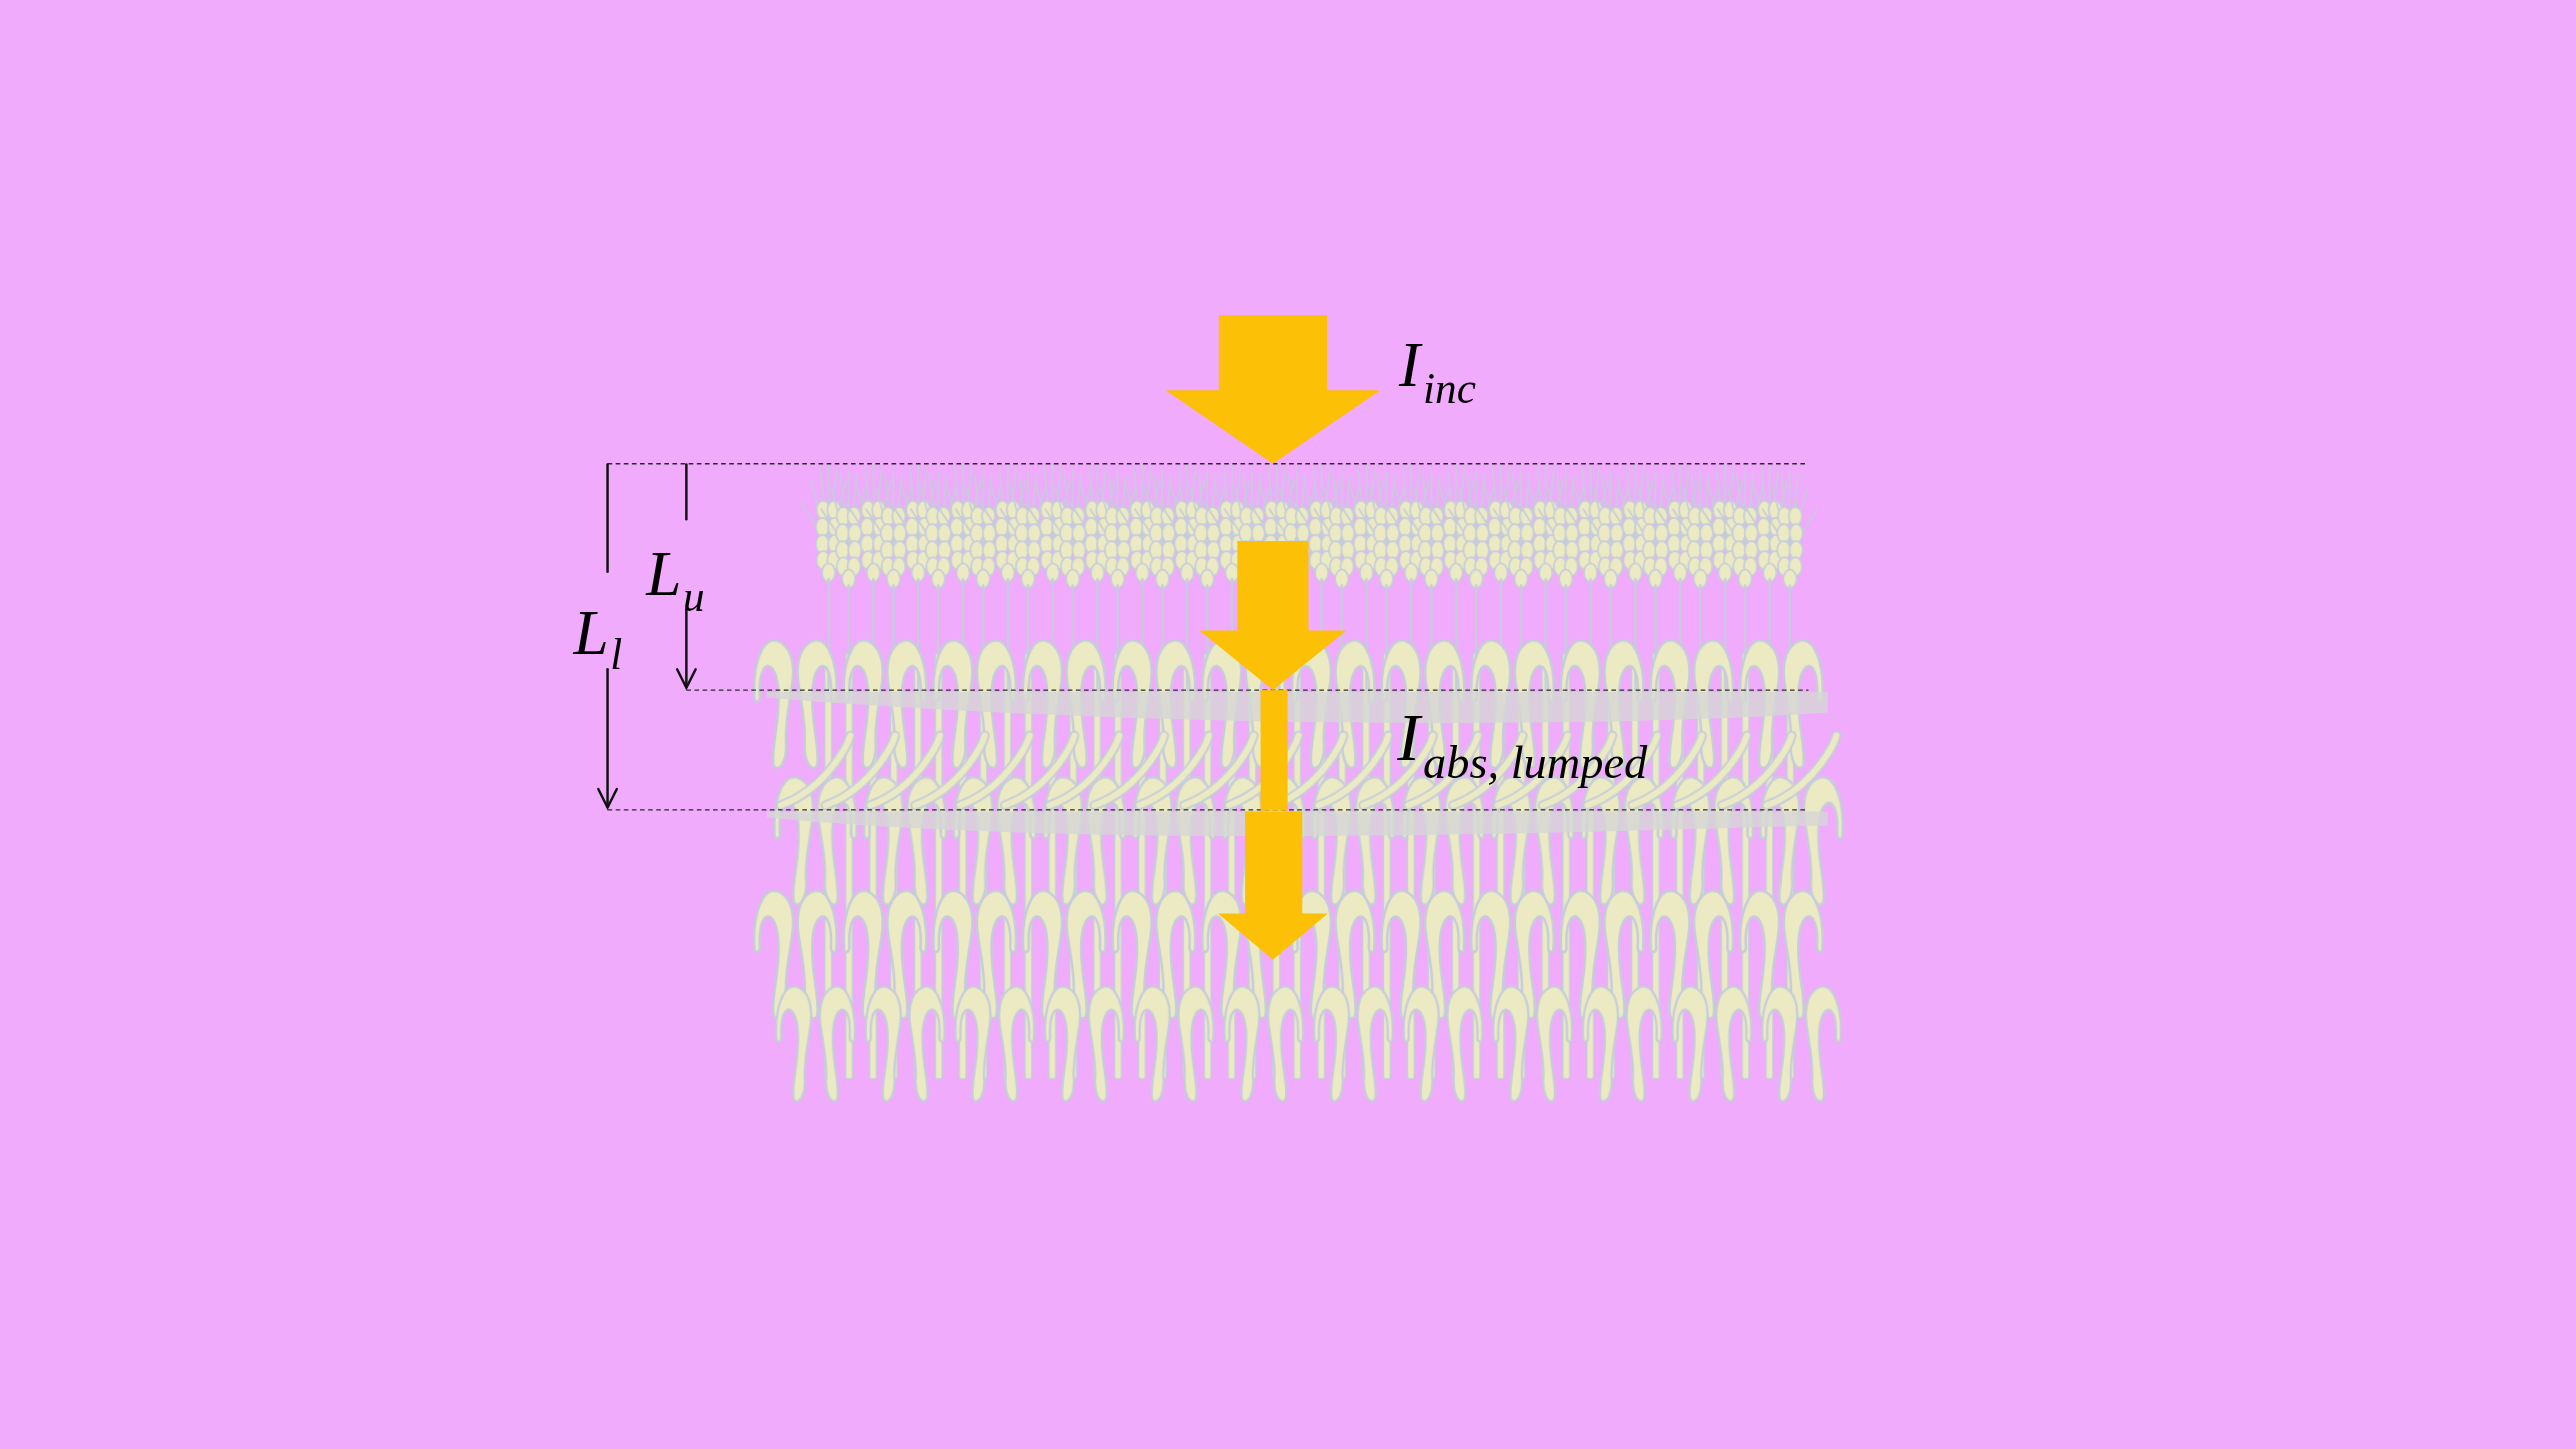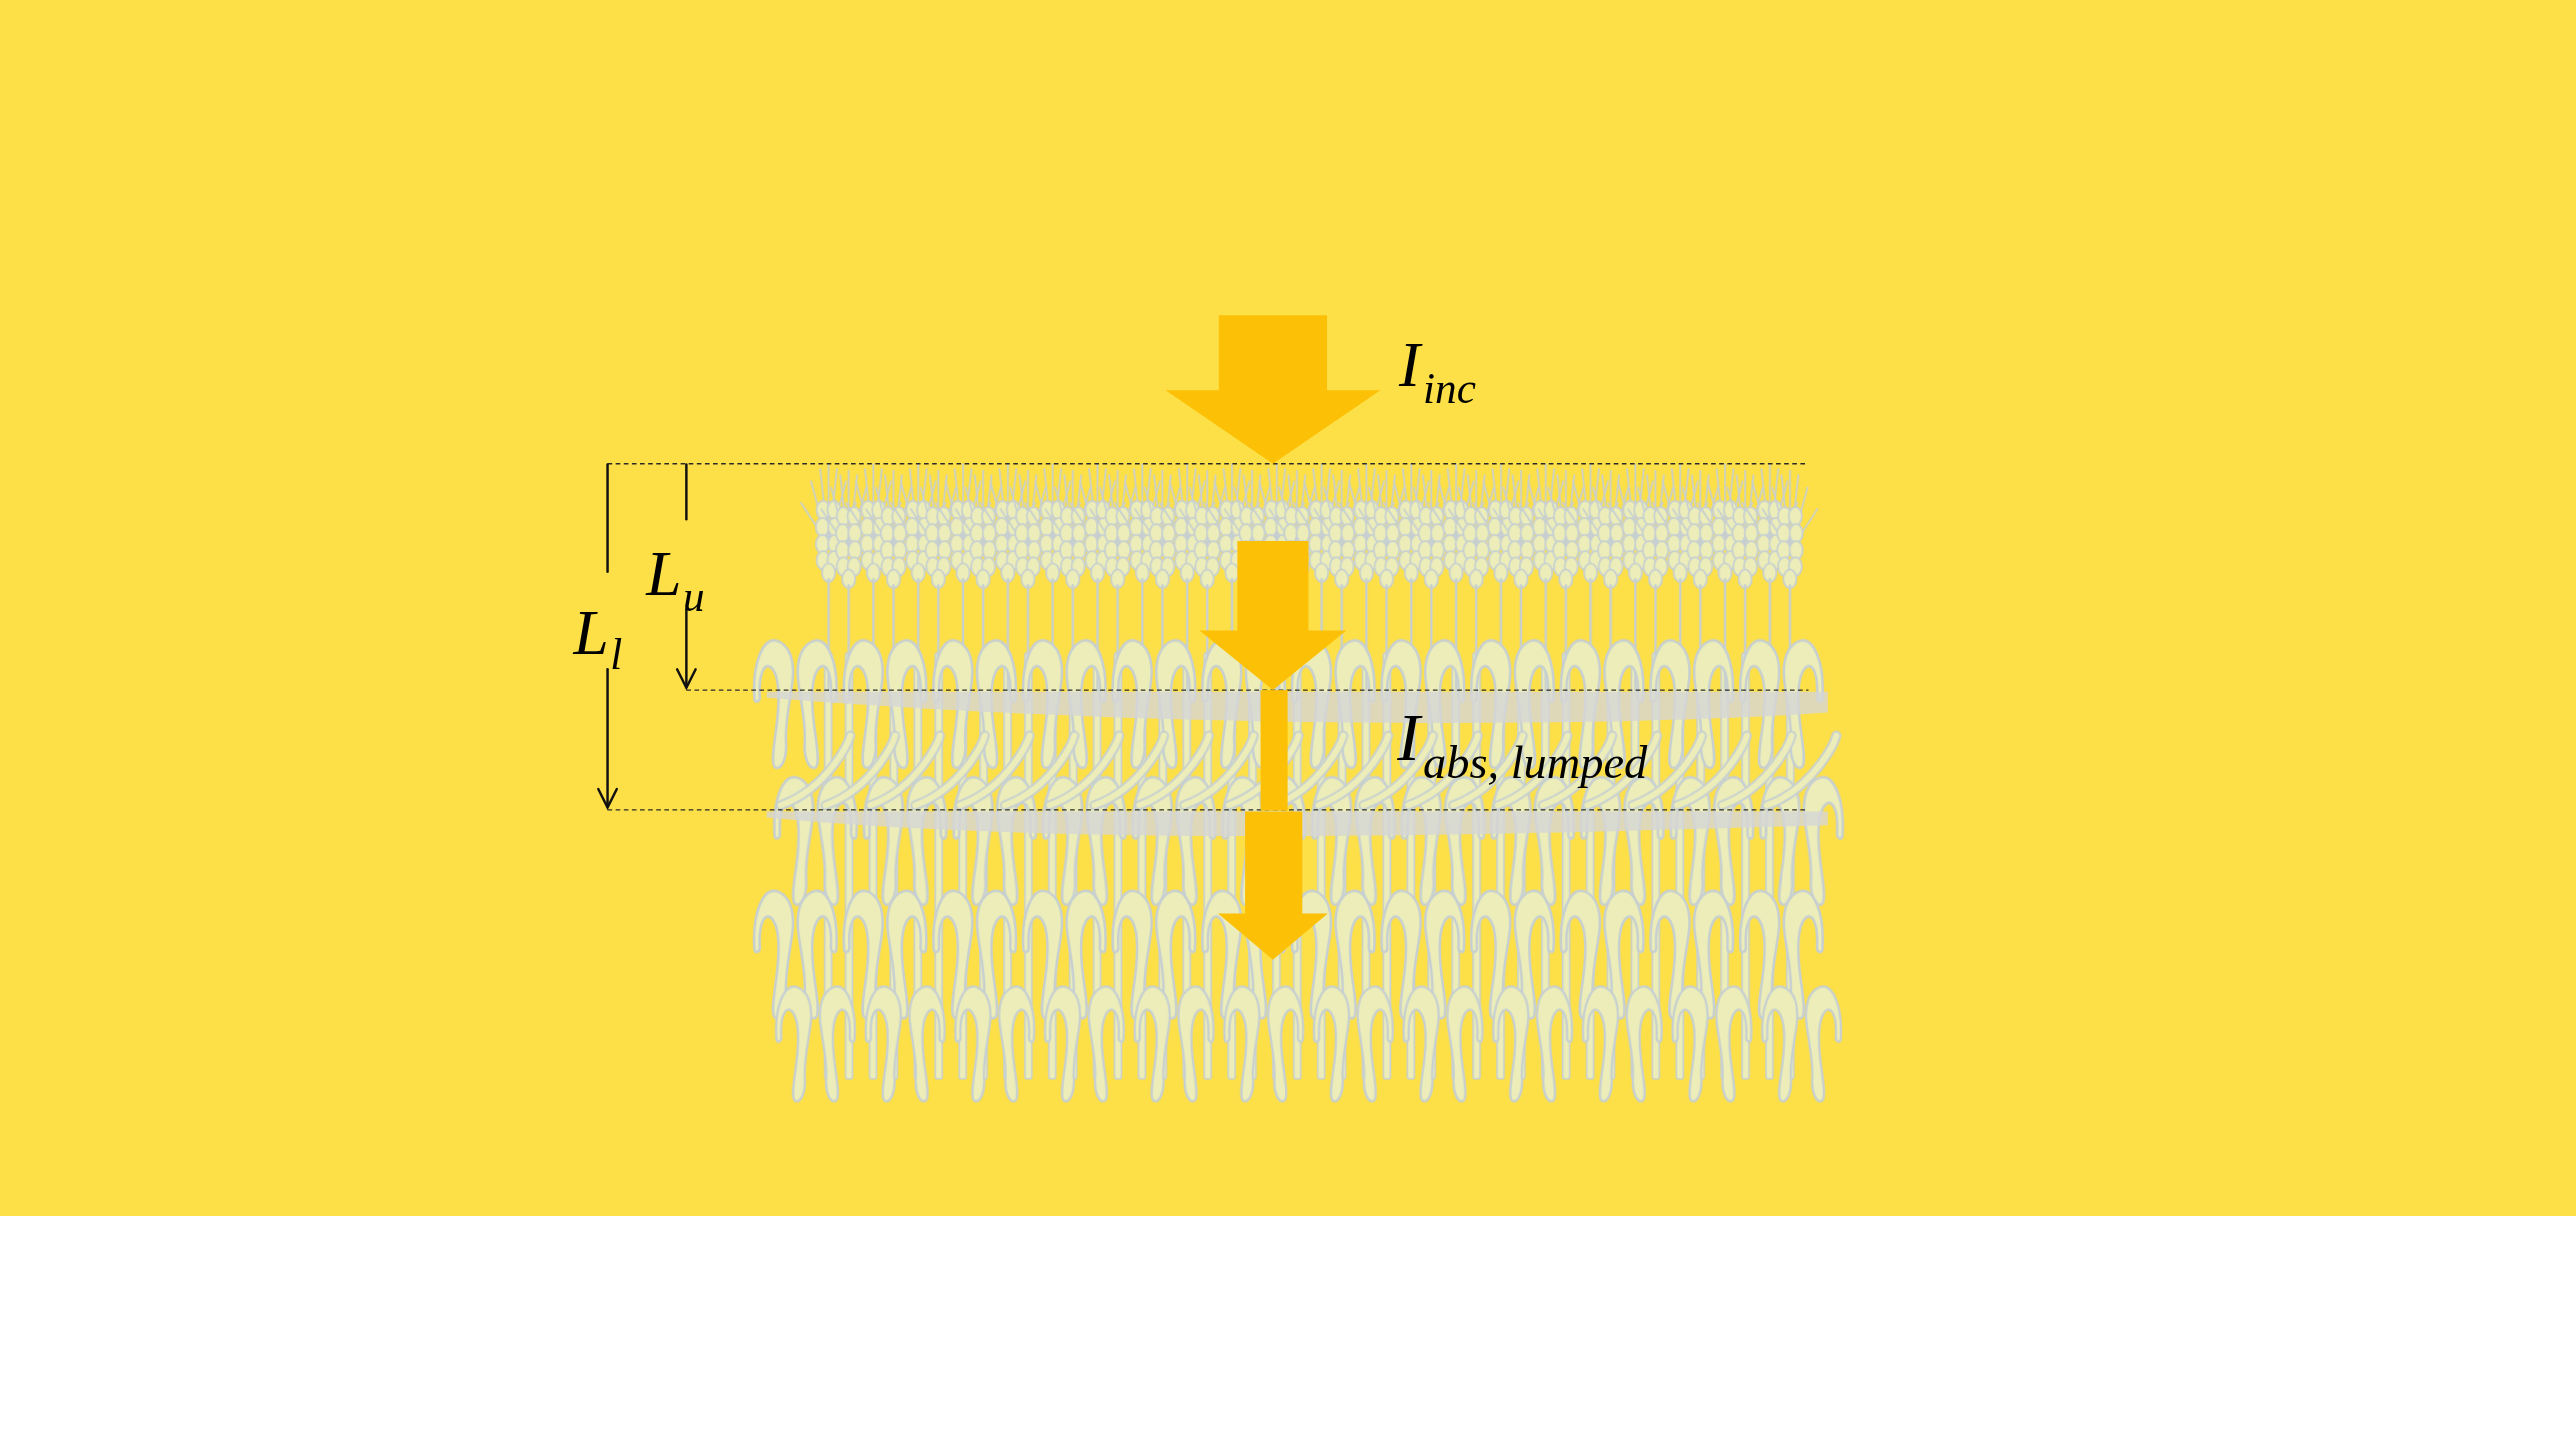--- a/index.html
+++ b/index.html
@@ -1,16 +1,16 @@
 <!DOCTYPE html>
 <html style="font-size:12.4px"><head>
 <meta charset="utf-8">
 <style>
   html,body{margin:0;padding:0;background:#ffffff;}
-  #stage{position:relative;width:2576px;height:1216px;background:#fde047;overflow:hidden;}
+  #stage{position:relative;width:2576px;height:1449px;background:#f0abfc;overflow:hidden;}
   svg{display:block;}
   .mathlabel{font-family:"Liberation Serif","DejaVu Serif",serif;font-style:italic;font-weight:500;}
 </style>
 </head>
 <body>
 
 <div id="stage">
 <svg width="2576" height="1449" viewBox="0 0 3333 1875" xmlns="http://www.w3.org/2000/svg">
 
   <g id="canopy-layer" opacity="0.95">

